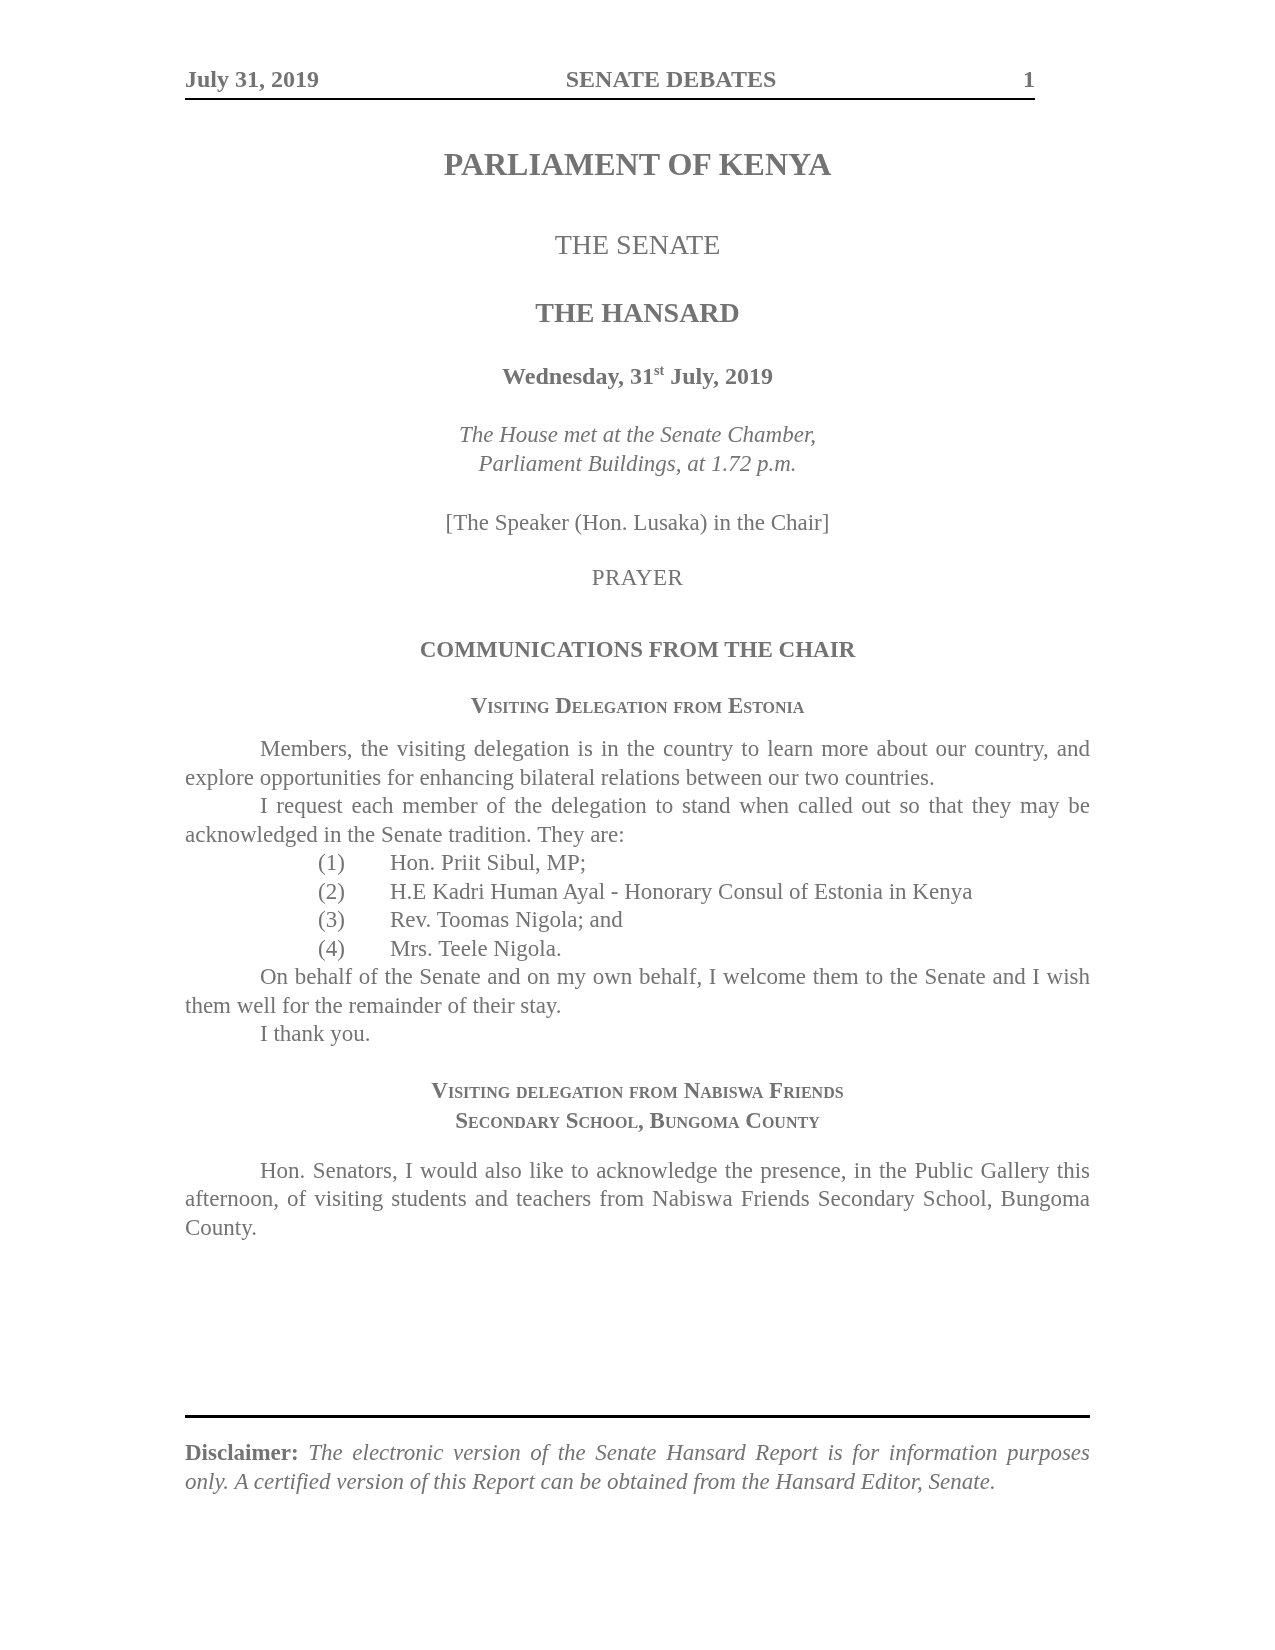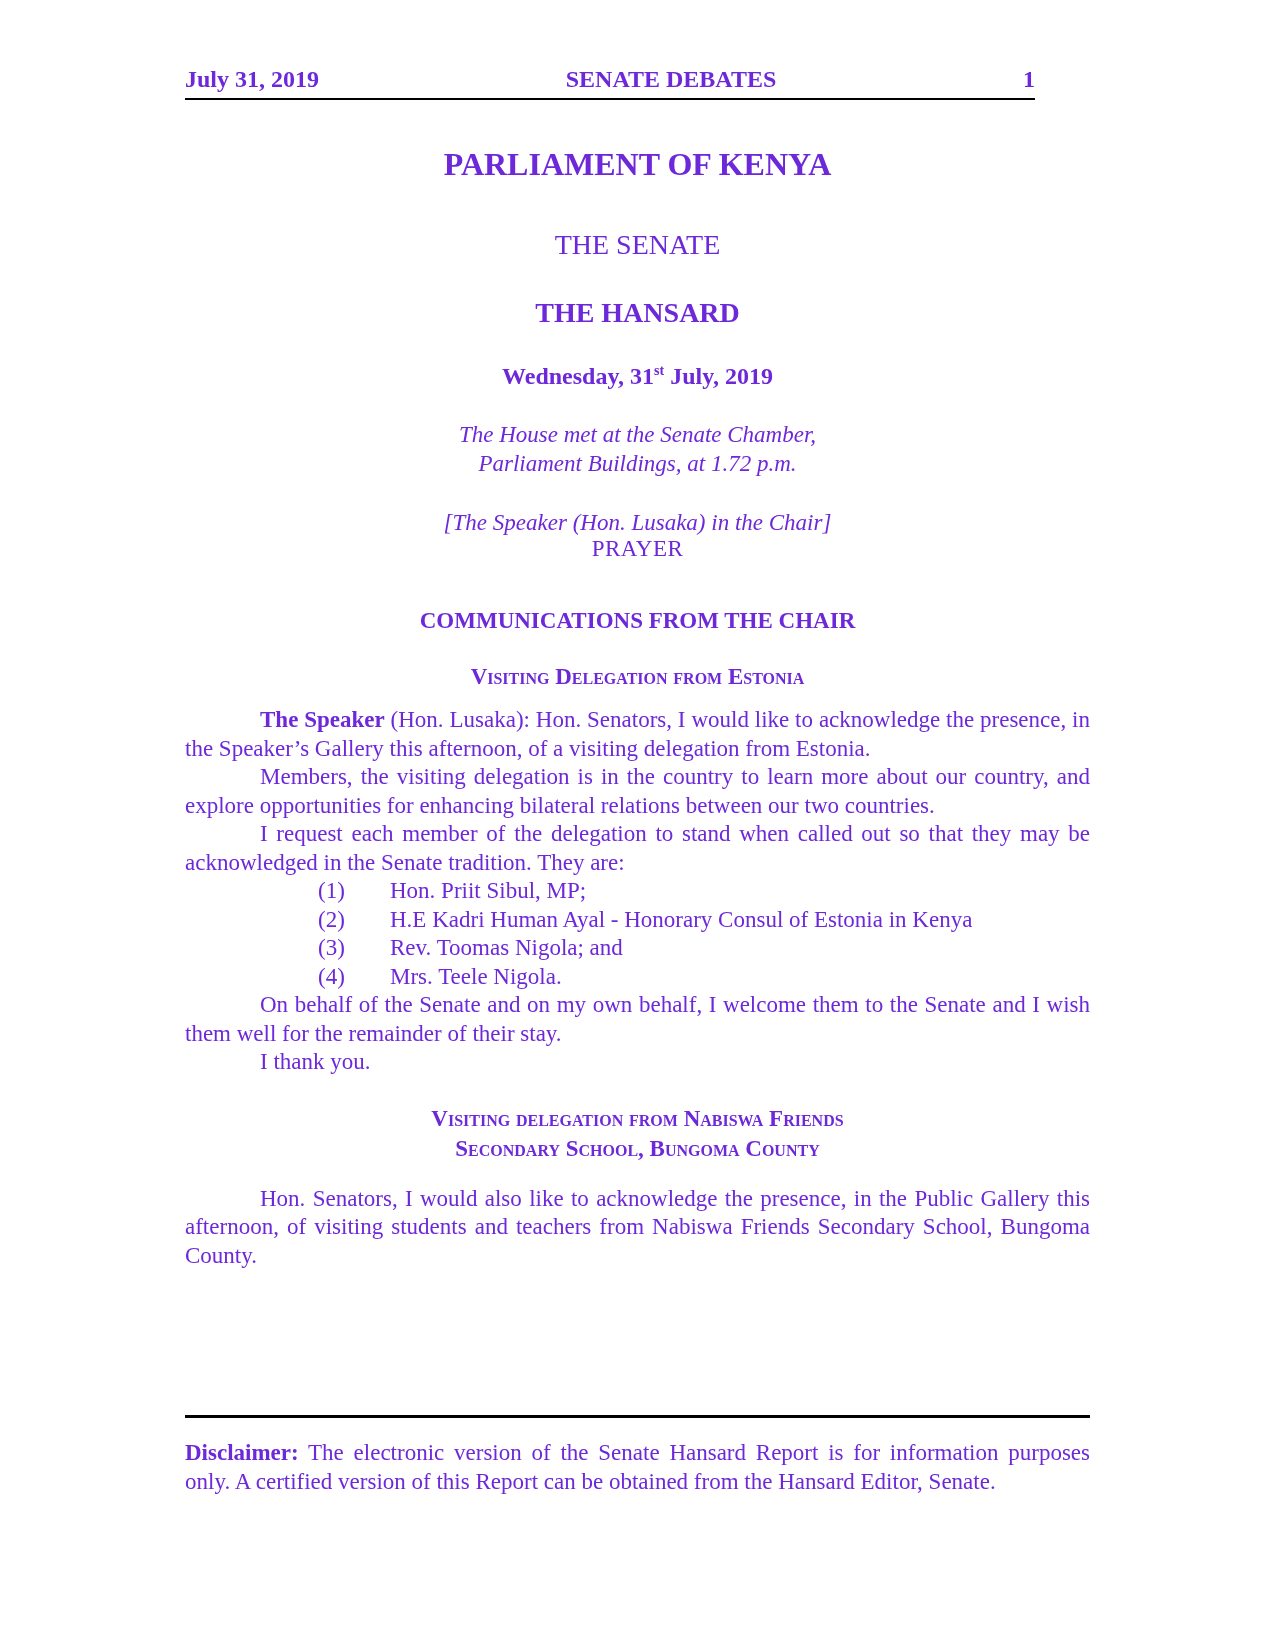--- a/index.html
+++ b/index.html
@@ -2,21 +2,21 @@
 <html><head>
 <meta charset="utf-8">
 <style>
   * { margin: 0; padding: 0; box-sizing: border-box; }
   html, body { background: #ffffff; }
   .page {
     position: relative;
     width: 1275px;
     height: 1650px;
     background: #ffffff;
-    color: #6d28d9;
+    color: #737373;
     font-family: "Liberation Serif", "DejaVu Serif", serif;
     font-size: 23px;
     padding: 66px 185px 0 185px;
     overflow: hidden;
   }
   
   .running-header {
     display: flex;
     justify-content: space-between;
     align-items: baseline;
@@ -28,21 +28,21 @@
   }
   .running-header .hdr-center { flex: 1; text-align: center; }
   
   .masthead { text-align: center; }
   .doc-title   { font-size: 32px; font-weight: bold; margin-top: 46px; margin-bottom: 46px; }
   .chamber     { font-size: 28px; font-weight: normal; margin-bottom: 36px; }
   .record      { font-size: 28px; font-weight: bold; margin-bottom: 34px; }
   .sitting-date{ font-size: 24px; font-weight: bold; margin-bottom: 30px; }
   .sitting-date sup { font-size: 14px; vertical-align: super; line-height: 0; }
   .venue       { font-style: italic; font-size: 23px; line-height: 29px; margin-bottom: 32px; }
-  .chair-note  { font-style: italic; font-size: 23px; }
+  .chair-note  { font-size: 23px; margin-bottom: 29px; }
   .prayer      { font-size: 23px; letter-spacing: 0.5px; margin-bottom: 46px; }
   .section-heading { font-size: 23px; font-weight: bold; text-align: center; margin-bottom: 28px; }
   .subsection  { font-size: 23px; font-variant: small-caps; text-align: center; line-height: 30px; }
   .subsection.first { margin-bottom: 14px; }
   
   .body-copy { line-height: 28.5px; }
   .body-para { text-align: justify; text-indent: 75px; }
   .delegates { list-style: none; }
   .delegate { display: flex; padding-left: 133px; }
   .delegate .num { width: 72px; flex: 0 0 72px; }
@@ -50,21 +50,21 @@
   
   .page-footer {
     position: absolute;
     left: 185px;
     top: 1415px;
     width: 905px;
   }
   .footer-rule { height: 3px; background: #000; margin-bottom: 20px; }
   .disclaimer { font-size: 23px; line-height: 29px; text-align: justify; }
   .disclaimer .lbl { font-weight: bold; }
-  .disclaimer .txt { }
+  .disclaimer .txt { font-style: italic; }
 </style>
 </head>
 <body>
 
 <div class="page">
 
   <header class="running-header">
     <span class="hdr-date">July 31, 2019</span>
     <span class="hdr-center">SENATE DEBATES</span>
     <span class="hdr-page">1</span>
@@ -79,21 +79,20 @@
       <span>The House met at the Senate Chamber,</span><br>
       <span>Parliament Buildings, at 1.72 p.m.</span>
     </p>
     <p class="chair-note">[The Speaker (Hon. Lusaka) in the Chair]</p>
     <p class="prayer">PRAYER</p>
     <h3 class="section-heading">COMMUNICATIONS FROM THE CHAIR</h3>
     <h4 class="subsection first">Visiting Delegation from Estonia</h4>
   </main>
 
   <section class="body-copy">
-    <p class="body-para"><strong>The Speaker</strong><span> (Hon. Lusaka): Hon. Senators, I would like to acknowledge the presence, in the Speaker’s Gallery this afternoon, of a visiting delegation from Estonia.</span></p>
     <p class="body-para">Members, the visiting delegation is in the country to learn more about our country, and explore opportunities for enhancing bilateral relations between our two countries.</p>
     <p class="body-para">I request each member of the delegation to stand when called out so that they may be acknowledged in the Senate tradition. They are:</p>
 
     <ul class="delegates">
       <li class="delegate">
         <span class="num">(1)</span>
         <span class="nm">Hon. Priit Sibul, MP;</span>
       </li>
       <li class="delegate">
         <span class="num">(2)</span>

